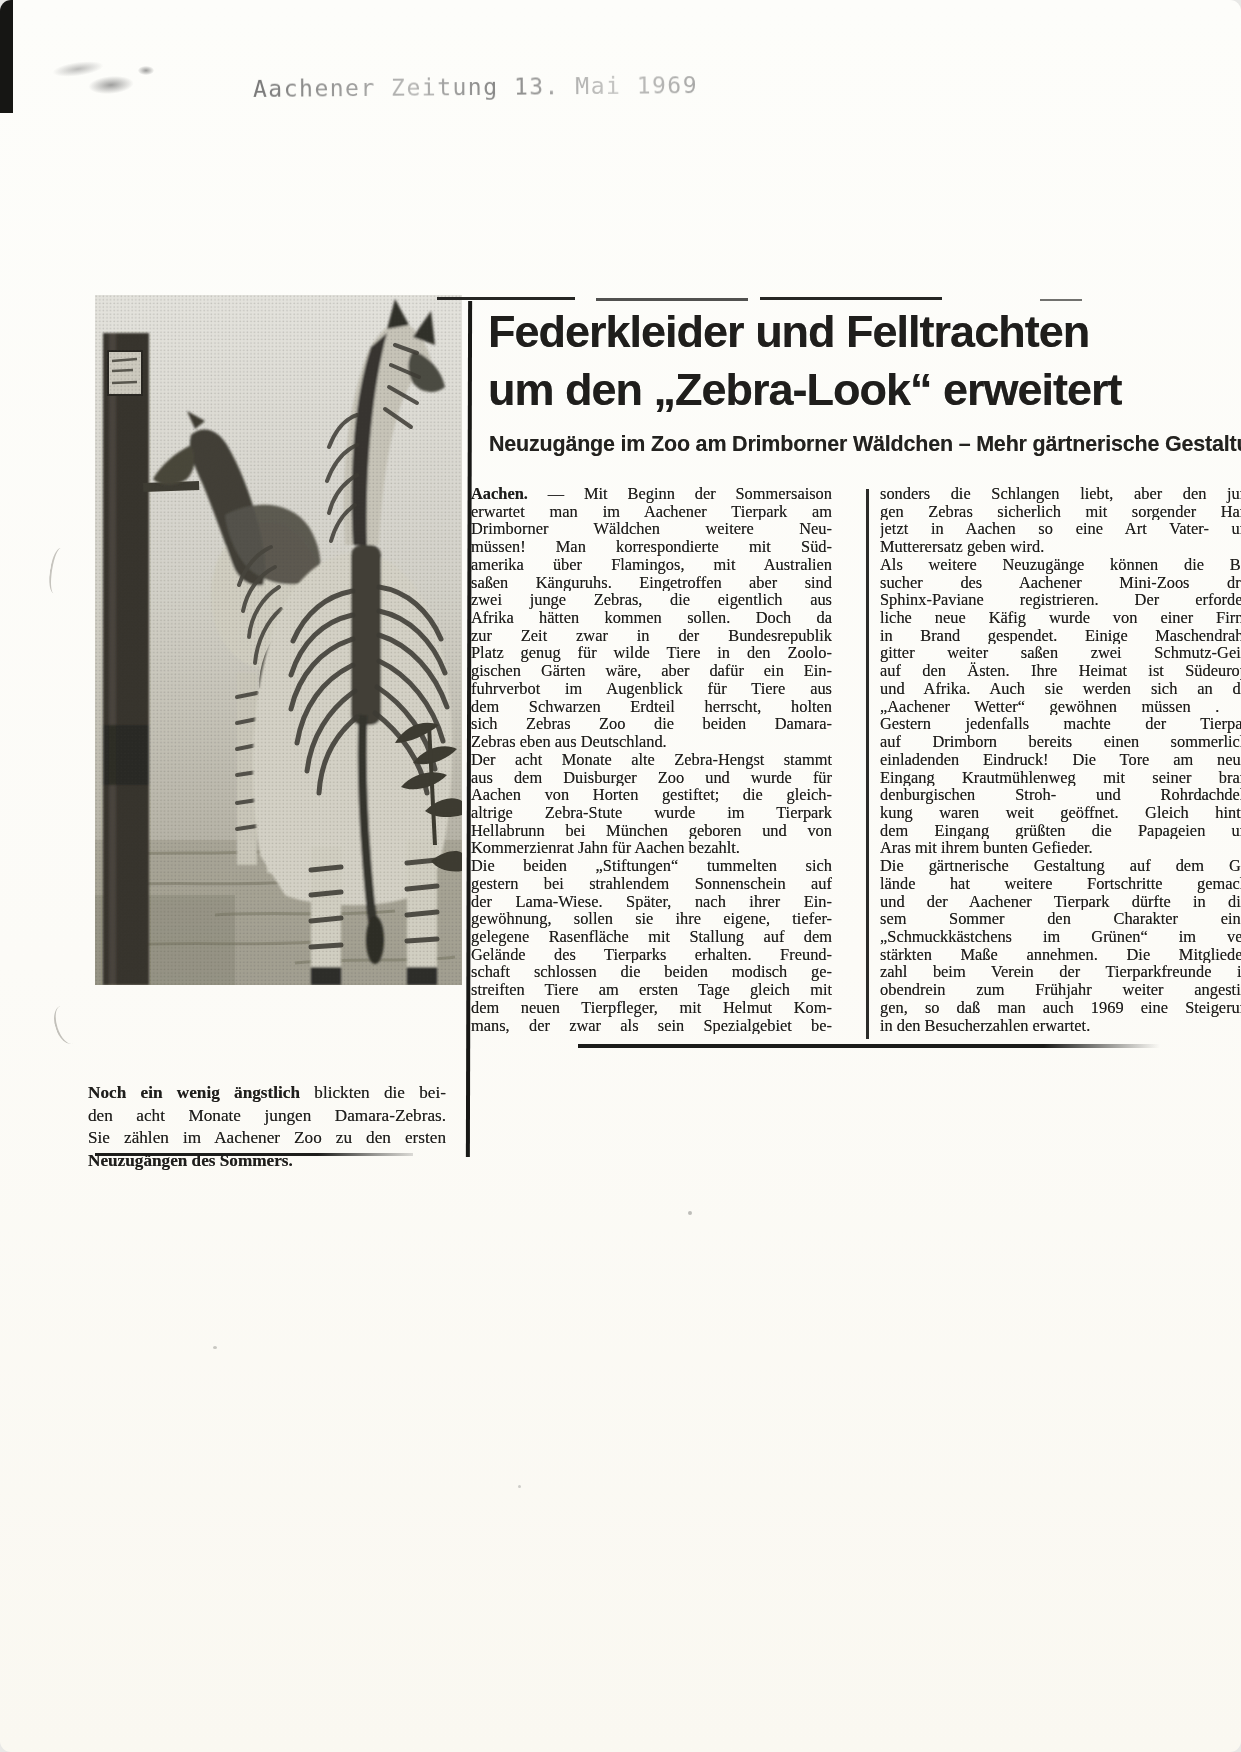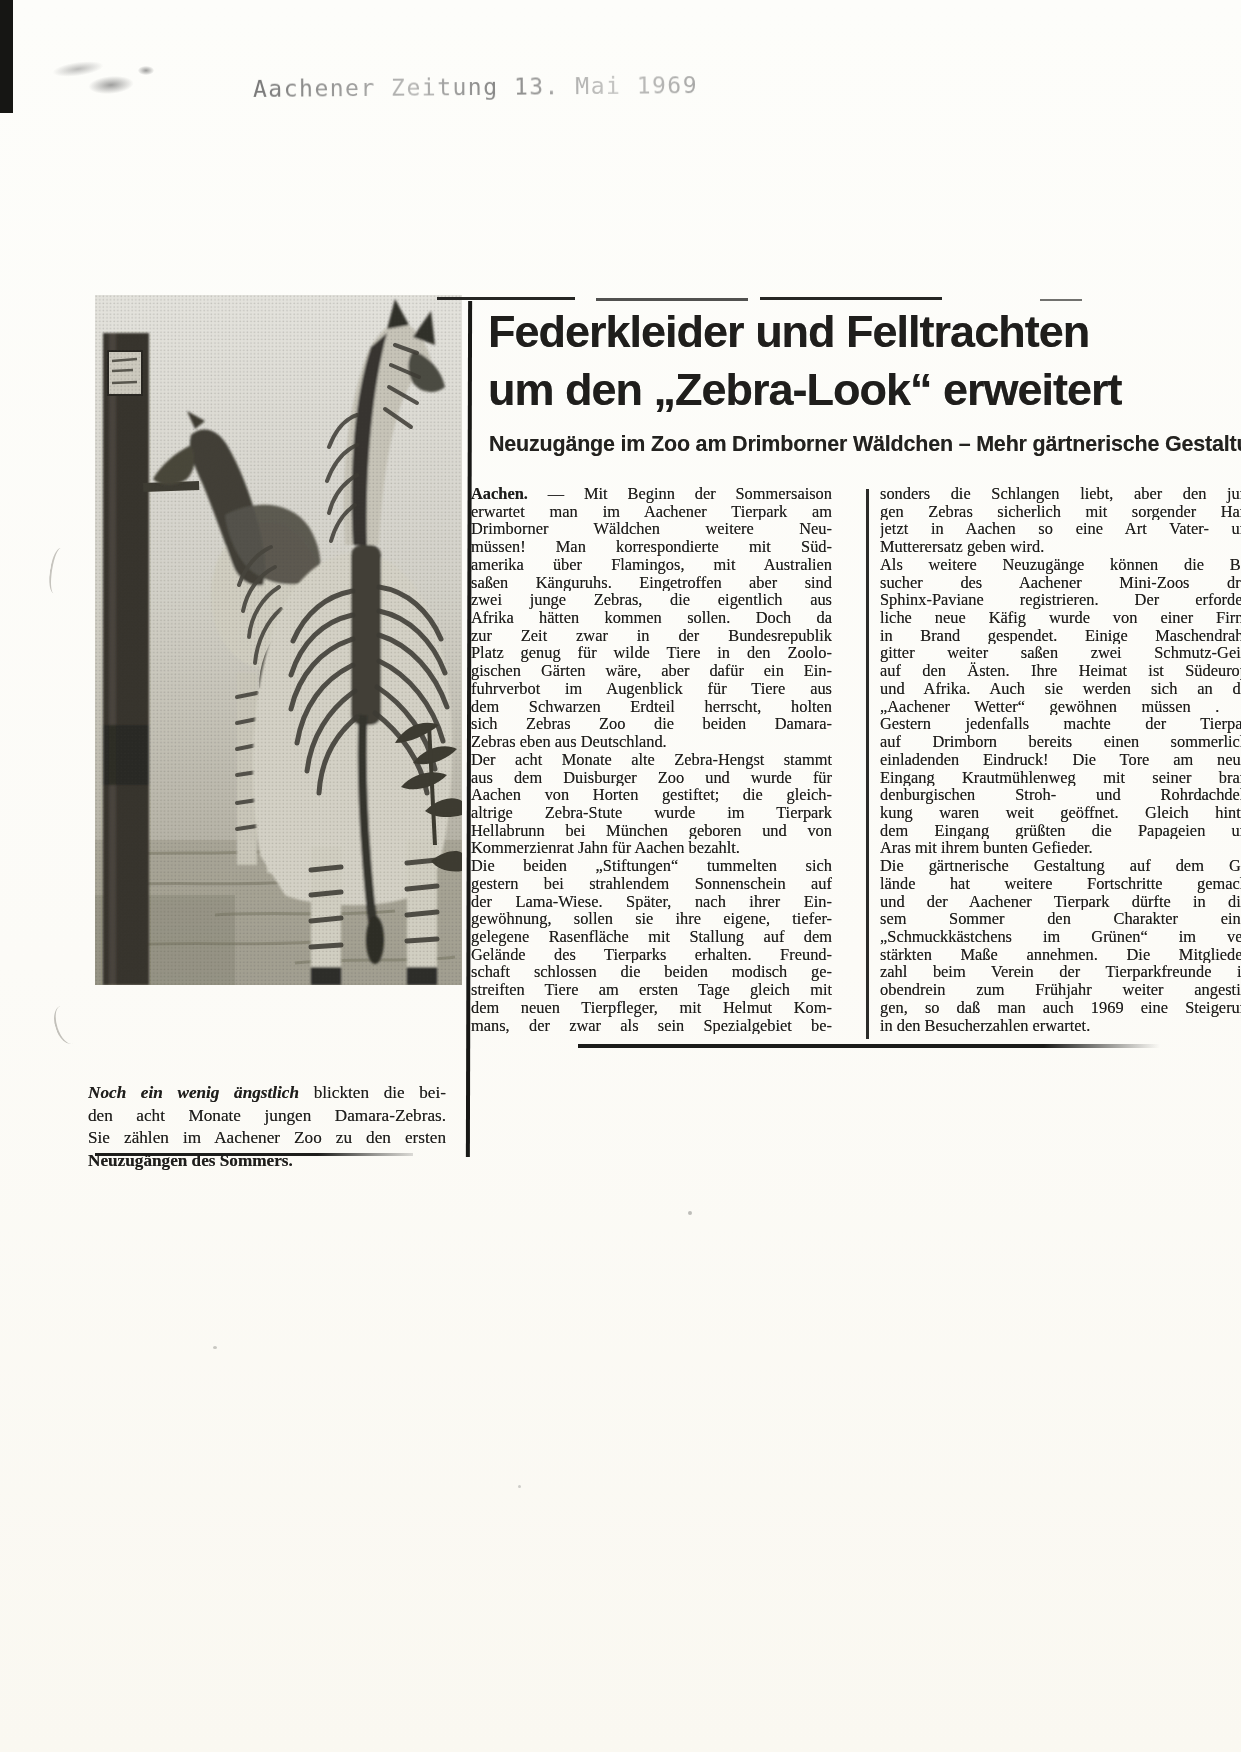--- a/index.html
+++ b/index.html
@@ -2,20 +2,21 @@
 <html><head>
 <meta charset="utf-8">
 <style>
   html,body{margin:0;padding:0;background:#e8e8e6;}
   .page{
     position:relative;width:1241px;height:1752px;margin:0 auto;
     background:linear-gradient(180deg,#fdfdfa 0%,#fcfbf7 55%,#faf8f1 100%);
     overflow:hidden;
     font-family:"Liberation Serif", serif;
     color:#22211f;
+    border-radius:11px;
   }
   
   .edge-bar{position:absolute;left:0;top:0;width:13px;height:113px;background:#161614;}
   .smudge{position:absolute;border-radius:50%;}
   .smudge.s1{left:52px;top:62px;width:52px;height:14px;background:radial-gradient(ellipse,rgba(110,110,110,.45),transparent 70%);transform:rotate(-8deg);}
   .smudge.s2{left:88px;top:76px;width:46px;height:18px;background:radial-gradient(ellipse,rgba(80,80,80,.55),transparent 70%);transform:rotate(-5deg);}
   .smudge.s3{left:138px;top:66px;width:16px;height:9px;background:radial-gradient(ellipse,rgba(90,90,90,.6),transparent 75%);}
   .typewritten{
     position:absolute;left:253px;top:74px;
     font-family:"DejaVu Sans Mono", monospace;
@@ -34,21 +35,21 @@
   .speck.k3{left:518px;top:1485px;width:3px;height:3px;opacity:.4;}
 
   
   .photo{position:absolute;left:95px;top:295px;width:367px;height:690px;}
   .photo svg{display:block;width:100%;height:100%;filter:blur(.35px) contrast(.97);}
 
   
   .caption{position:absolute;left:88px;top:1082px;width:358px;font-size:17.2px;line-height:22.6px;color:#1f1e1c;text-shadow:0 0 .4px rgba(0,0,0,.55);}
   .caption .line{text-align:justify;text-align-last:justify;height:22.6px;overflow:hidden;}
   .caption .line.end{text-align-last:left;font-weight:bold;}
-  .caption b{font-weight:700;font-style:italic;}
+  .caption b{font-weight:700;}
   .caption-rule{position:absolute;left:95px;top:1153px;width:318px;height:3px;background:linear-gradient(90deg,#1d1d1b 0%,#1d1d1b 70%,rgba(29,29,27,.45) 88%,rgba(29,29,27,.15));}
 
   
   .seg{position:absolute;background:#262624;}
   .seg.g1{left:437px;top:297px;width:138px;height:3px;}
   .seg.g2{left:596px;top:298px;width:152px;height:2.5px;opacity:.8;}
   .seg.g3{left:760px;top:297px;width:182px;height:3px;}
   .seg.g4{left:1040px;top:299px;width:42px;height:2px;opacity:.65;}
   .head-vbar{position:absolute;left:467px;top:301px;width:4px;height:856px;background:#181816;transform:rotate(.15deg);}
   .headline{

